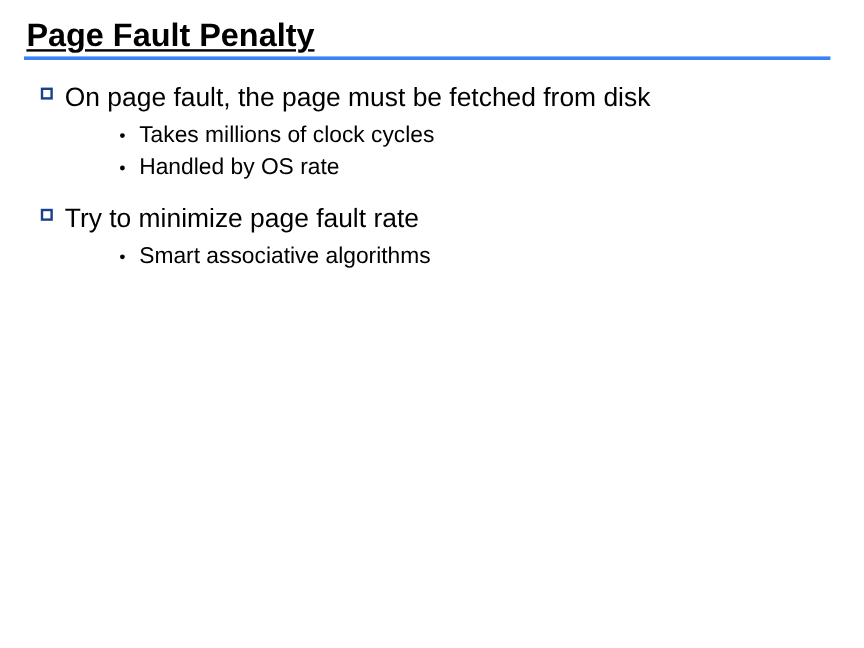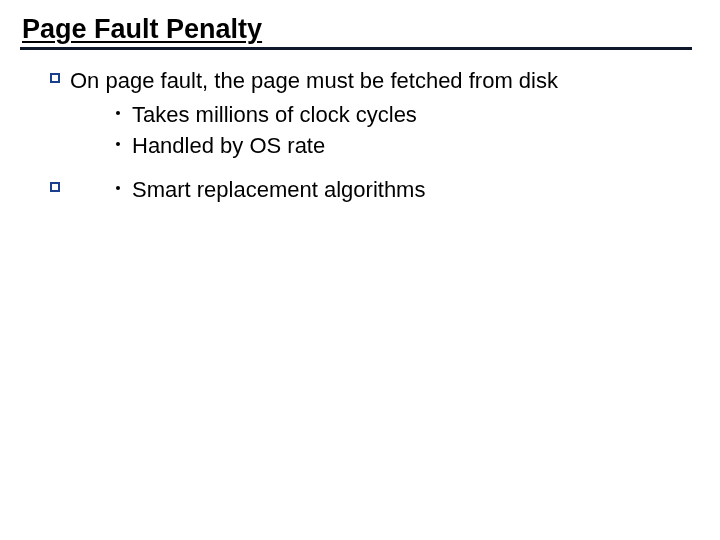--- a/index.html
+++ b/index.html
@@ -12,35 +12,35 @@
     color: #000000;
   }
   .slide {
     box-sizing: border-box;
     width: 720px;
     height: 540px;
     padding: 14px 28px 0 20px;
     position: relative;
   }
   .title-wrap {
-    border-bottom: 3px solid #0f172a;
+    border-bottom: 3px solid #3b82f6;
     padding-bottom: 0;
     margin-bottom: 16px;
   }
   .title {
     font-size: 27px;
     font-weight: bold;
     text-decoration: underline;
     text-decoration-thickness: 2px;
     text-underline-offset: 3px;
     margin: 0 0 2px 2px;
   }
   ul.top {
     list-style: none;
-    margin: 16px;
+    margin: 0;
     padding: 0 0 0 14px;
   }
   ul.top > li {
     position: relative;
     font-size: 22px;
     line-height: 1.35;
     margin: 2px 0 6px 0;
     padding-left: 20px;
   }
   ul.top > li::before {
@@ -53,21 +53,21 @@
     border: 2px solid #1a3f8f;
     box-sizing: border-box;
   }
   ul.sub {
     list-style: none;
     margin: 4px 0 14px 0;
     padding: 0 0 0 46px;
   }
   ul.sub > li {
     position: relative;
-    font-size: 22px;
+    font-size: 19px;
     line-height: 1.35;
     margin: 0 0 2px 0;
     padding-left: 16px;
   }
   ul.sub > li::before {
     content: "";
     position: absolute;
     left: 0;
     top: 11px;
     width: 4px;
@@ -86,18 +86,19 @@
 
   <ul class="top">
     <li>
       <span>On page fault, the page must be fetched from disk</span>
       <ul class="sub">
         <li>Takes millions of clock cycles</li>
         <li>Handled by OS rate</li>
       </ul>
     </li>
     <li>
+      <span>Try to minimize page fault rate</span>
       <ul class="sub">
-        <li>Smart replacement algorithms</li>
+        <li>Smart associative algorithms</li>
       </ul>
     </li>
   </ul>
 </div>
 
 </body></html>

